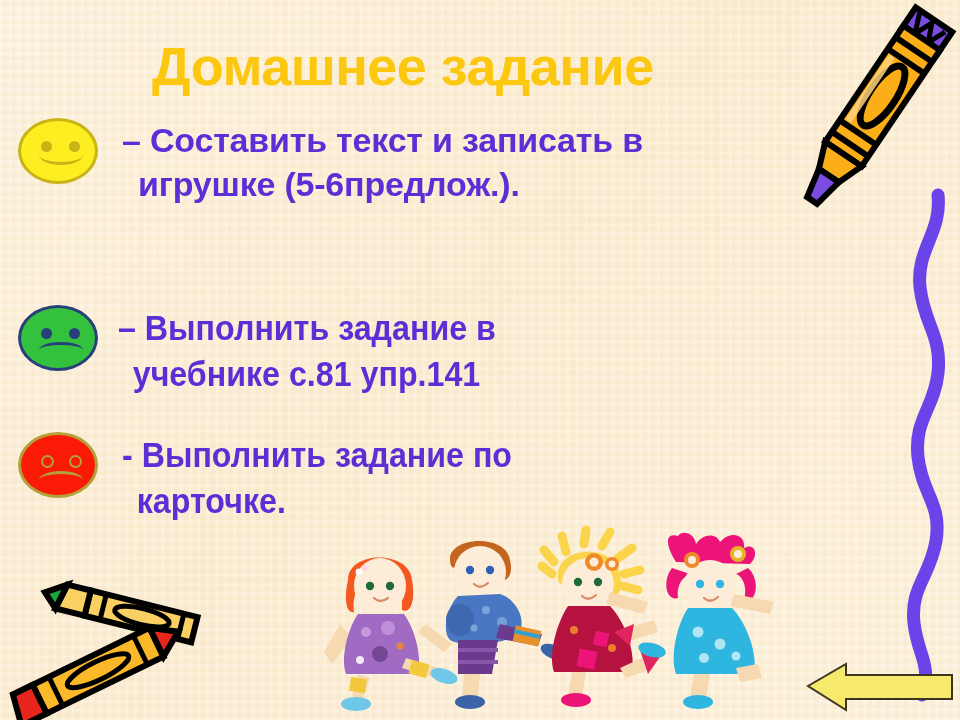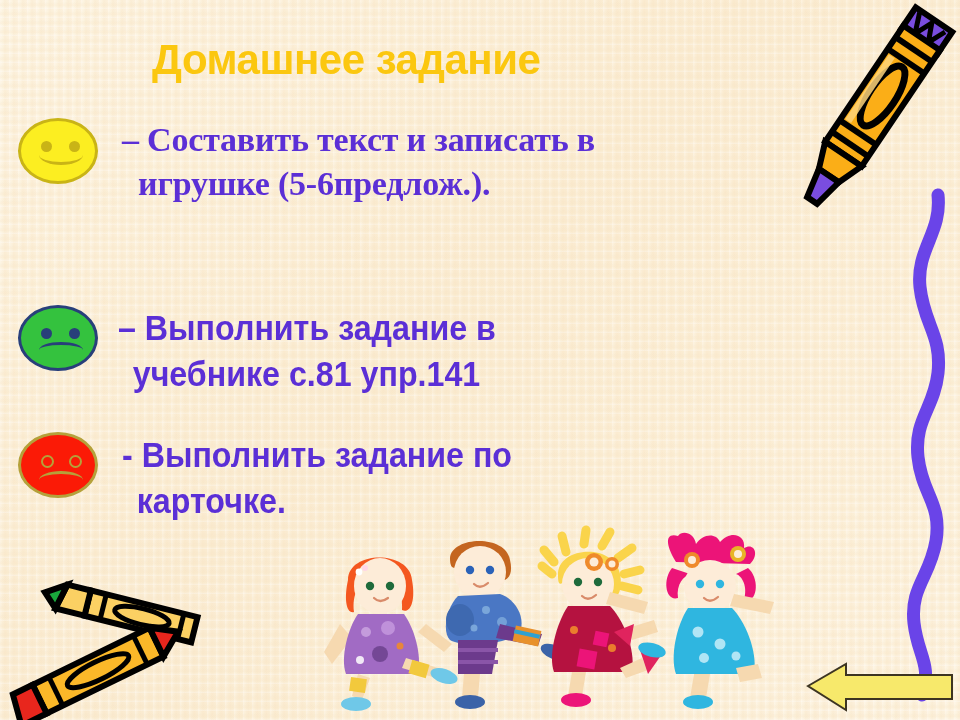--- a/index.html
+++ b/index.html
@@ -21,21 +21,21 @@
     font-family: "Liberation Sans", "DejaVu Sans", sans-serif;
     -webkit-font-smoothing: antialiased;
   }
 
   
   #title {
     position: absolute;
     left: 152px;
     top: 38px;
     width: 640px;
-    font-size: 42px;
+    font-size: 54px;
     font-weight: bold;
     color: #fbc70f;
     letter-spacing: -0.5px;
     line-height: 1.05;
     white-space: nowrap;
   }
 
   
   .bullet-row {
     position: absolute;
@@ -105,21 +105,21 @@
 
   .bullet-text {
     position: absolute;
     color: #5b2fd6;
     font-weight: bold;
   }
   
   .bullet-text.wide {
     left: 104px;
     width: 740px;
-    font-family: Liberation Serif, serif;
+    font-family: Liberation Sans, sans-serif;
     font-size: 34px;
     line-height: 44px;
     letter-spacing: -0.2px;
   }
   
   .bullet-text.narrow {
     left: 104px;
     width: 700px;
     font-family: "Liberation Sans Narrow", "Liberation Sans", "DejaVu Sans Condensed", sans-serif;
     font-size: 35px;

